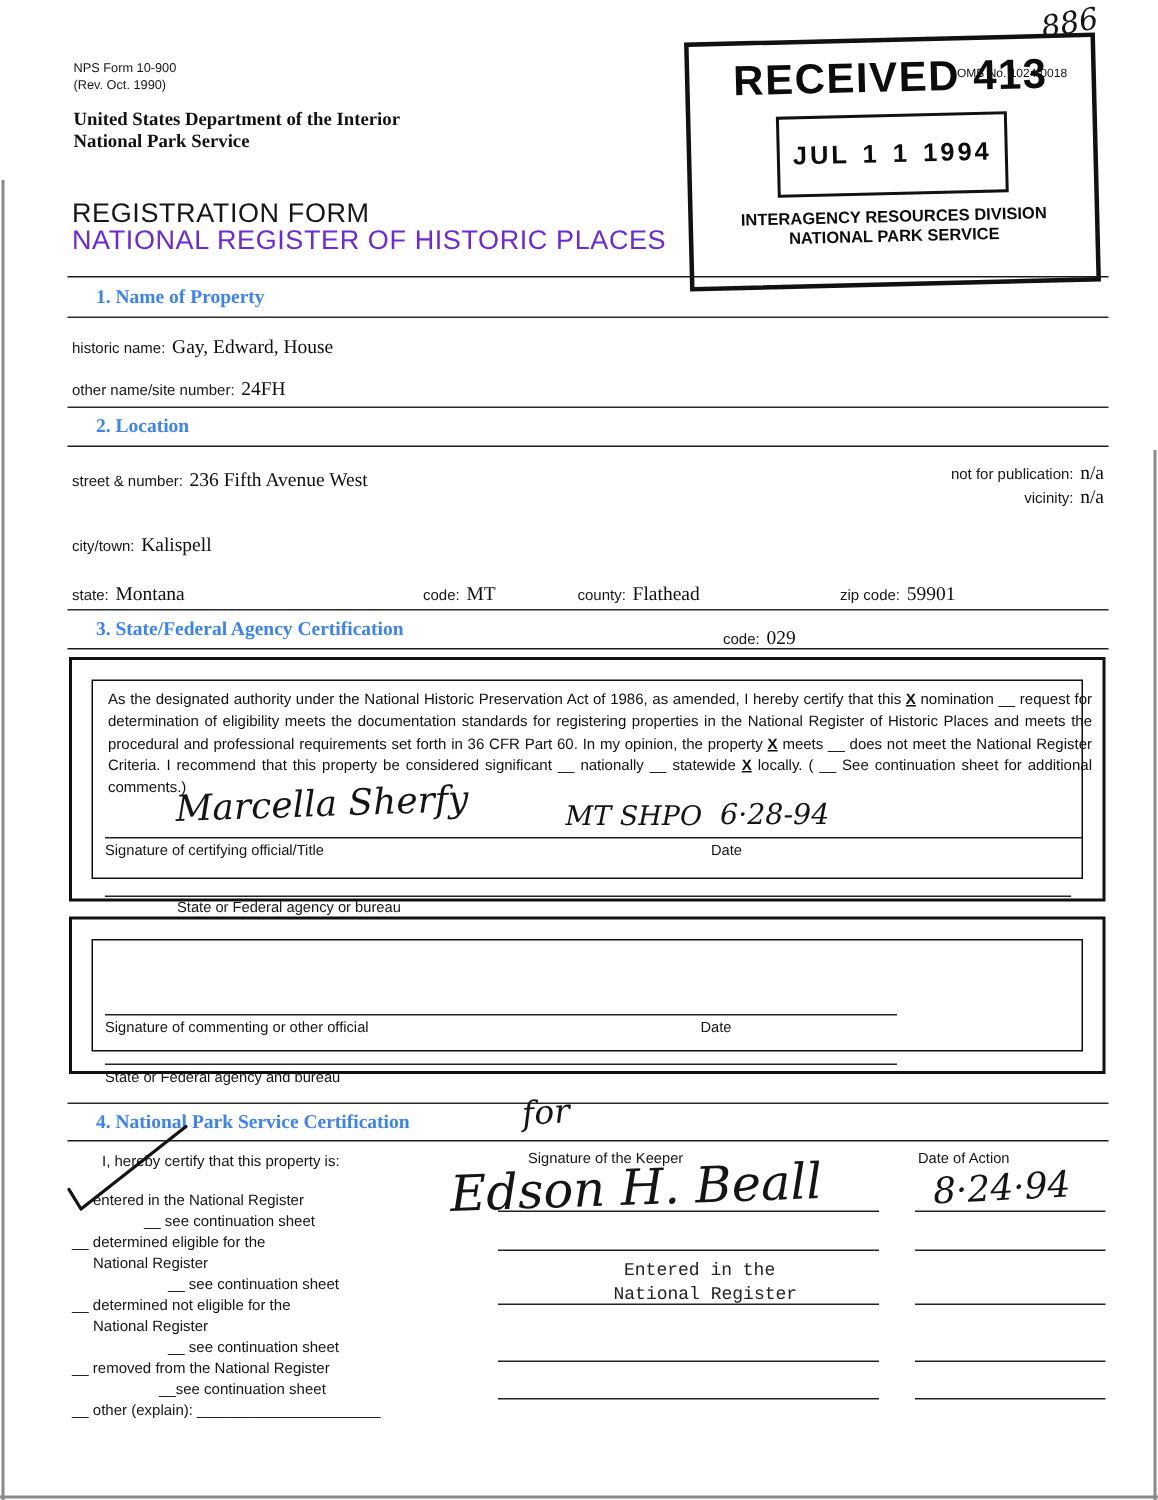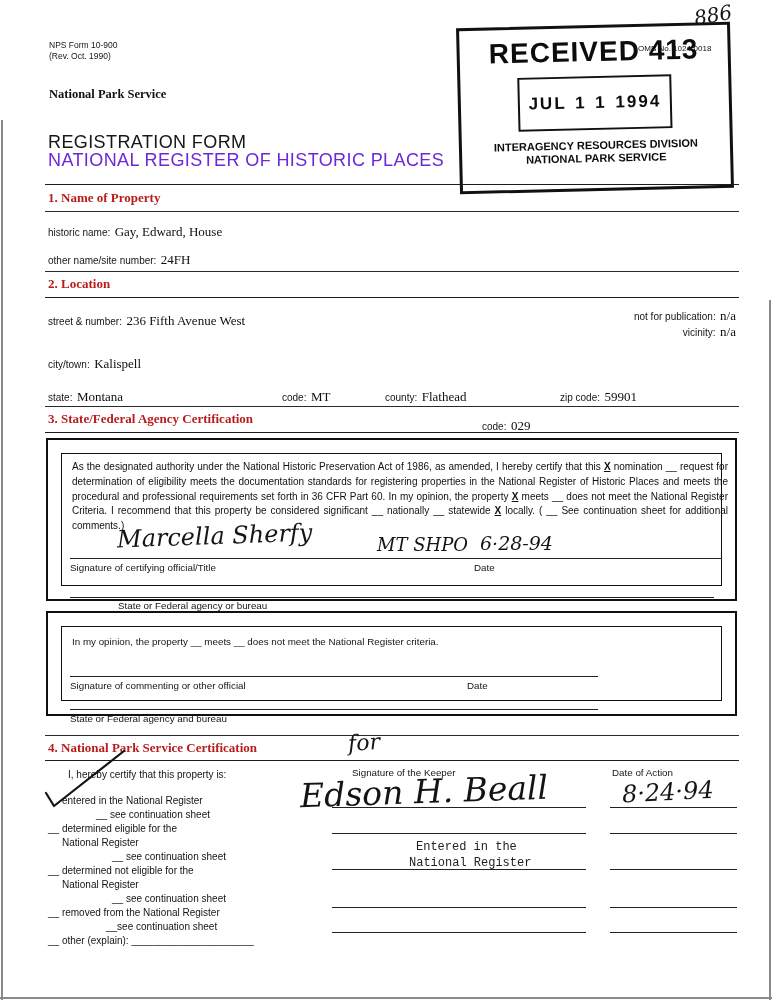--- a/index.html
+++ b/index.html
@@ -1,21 +1,21 @@
 <!DOCTYPE html>
 <html><head>
 <meta charset="utf-8">
 <style>
   html,body{margin:0;padding:0;background:#d8d8d8;}
   #page{position:relative;width:772px;height:1000px;background:#ffffff;overflow:hidden;
         font-family:"Liberation Sans",sans-serif;color:#111;}
   .abs{position:absolute;}
   .lbl{font:10px "Liberation Sans",sans-serif;color:#161616;}
   .val{font:13px "Liberation Serif",serif;color:#0e0e0e;}
-  .sechead{font:bold 13px "Liberation Serif",serif;color:#b91c1c;}
+  .sechead{font:bold 13px "Liberation Serif",serif;color:#3b82f6;margin-left:16px;}
   .rule{position:absolute;border-top:1.8px solid #1c1c1c;}
   .rule-thin{position:absolute;border-top:1.3px solid #2a2a2a;}
   .sigline{position:absolute;border-top:1.5px solid #222;}
   .hand{font-family:"DejaVu Serif",serif;font-style:italic;color:#141414;}
   .small{font:9.8px "Liberation Sans",sans-serif;color:#151515;}
   .dbox{position:absolute;border:2px solid #101010;padding:13px;box-sizing:border-box;}
   .dbox-in{position:relative;border:1.4px solid #101010;width:100%;height:100%;box-sizing:border-box;}
   .para{font:10px "Liberation Sans",sans-serif;line-height:1.48;text-align:justify;color:#101010;}
   .xu{text-decoration:underline;font-weight:bold;}
   .mono{font-family:"Liberation Mono","DejaVu Sans Mono",monospace;}
@@ -30,20 +30,21 @@
   <div class="edge" style="left:1px;top:120px;width:1.5px;height:880px;"></div>
   <div class="edge" style="left:769px;top:300px;width:1.5px;height:700px;"></div>
   <div class="edge" style="left:0;top:997px;width:772px;height:1.5px;"></div>
 
   <div class="abs small" style="left:49px;top:40px;font-size:8.5px;">NPS Form 10-900</div>
   <div class="abs small" style="left:49px;top:51px;font-size:8.5px;">(Rev. Oct. 1990)</div>
 
   <div class="abs hand" style="left:694px;top:3px;font-size:20px;transform:rotate(-10deg);">886</div>
   <div class="abs" style="left:638px;top:44px;font-size:8px;">OMB No. 1024-0018</div>
 
+  <div class="abs" style="left:49px;top:72px;font:bold 12.5px 'Liberation Serif',serif;">United States Department of the Interior</div>
   <div class="abs" style="left:49px;top:87px;font:bold 12.5px 'Liberation Serif',serif;">National Park Service</div>
 
   <div class="abs" style="left:48px;top:110px;font:500 18px 'Liberation Sans',sans-serif;letter-spacing:.4px;color:#6d28d9;margin-top:40px;">NATIONAL REGISTER OF HISTORIC PLACES</div>
   <div class="abs" style="left:48px;top:132px;font:500 18px 'Liberation Sans',sans-serif;letter-spacing:.4px;color:#161616;">REGISTRATION FORM</div>
 
   <div class="abs" style="left:458px;top:25px;width:268px;height:160px;border:3px solid #111;transform:rotate(-1.4deg);background:rgba(255,255,255,.0);">
     <div style="text-align:center;margin-top:8px;font:bold 28px 'Liberation Sans',sans-serif;letter-spacing:1px;color:#0c0c0c;">RECEIVED 413</div>
     <div style="margin:8px auto 0 auto;width:150px;height:50px;border:2.5px solid #111;display:flex;align-items:center;justify-content:center;">
       <span style="font:bold 17px 'Liberation Sans',sans-serif;letter-spacing:2px;word-spacing:2px;color:#0c0c0c;">JUL 1 1 1994</span>
     </div>
@@ -121,21 +122,20 @@
       <div class="sigline" style="left:8px;top:104px;width:652px;"></div>
       <div class="abs small" style="left:8px;top:108px;">Signature of certifying official/Title</div>
       <div class="abs small" style="left:412px;top:108px;">Date</div>
       <div class="sigline" style="left:8px;top:143px;width:644px;border-top-width:1.8px;"></div>
       <div class="abs small" style="left:8px;top:146px;margin-left:48px;">State or Federal agency or bureau</div>
     </div>
   </div>
 
   <div class="dbox" style="left:46px;top:611px;width:691px;height:105px;">
     <div class="dbox-in">
-      <div class="abs small" style="left:10px;top:9px;">In my opinion, the property __ meets  __ does not meet the National Register criteria.</div>
       <div class="sigline" style="left:8px;top:49px;width:528px;"></div>
       <div class="abs small" style="left:8px;top:53px;">Signature of commenting or other official</div>
       <div class="abs small" style="left:405px;top:53px;">Date</div>
       <div class="sigline" style="left:8px;top:82px;width:528px;"></div>
       <div class="abs small" style="left:8px;top:86px;">State or Federal agency and bureau</div>
     </div>
   </div>
 
   <div class="rule-thin" style="left:45px;top:735px;width:694px;"></div>
   <div class="abs sechead" style="left:48px;top:740px;">4. National Park Service Certification</div>

